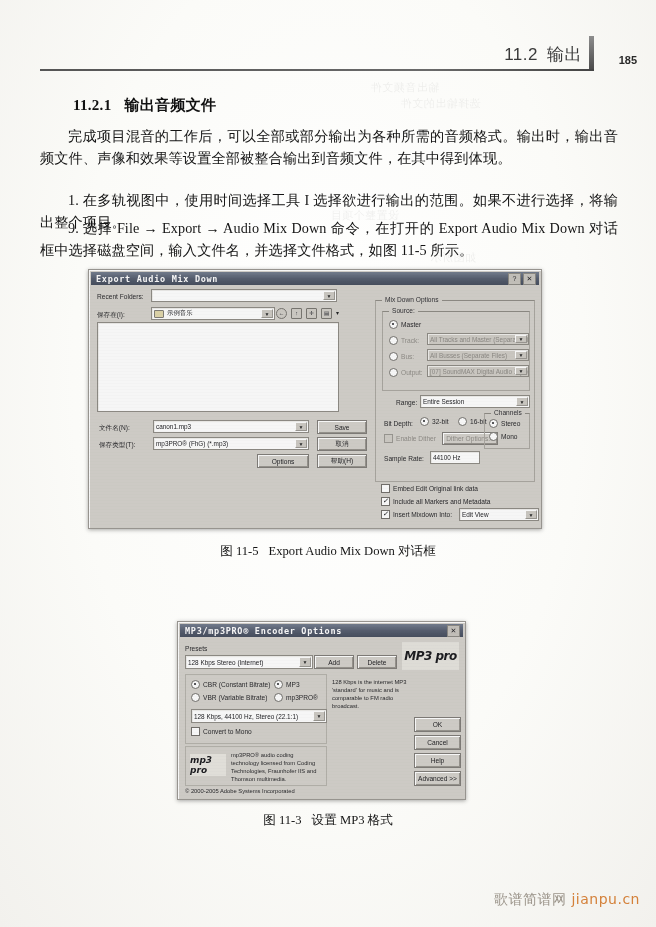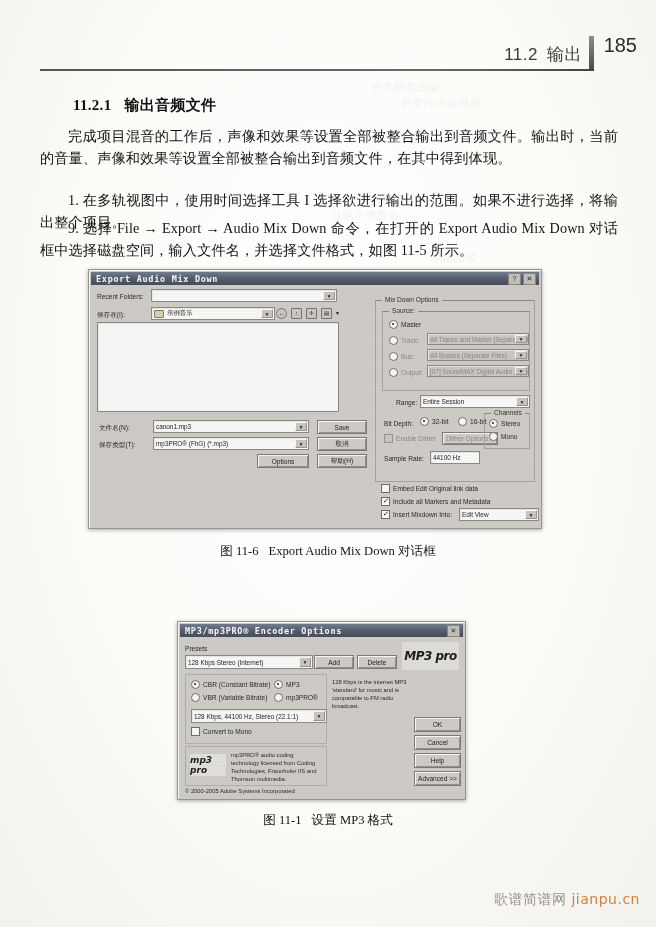--- a/index.html
+++ b/index.html
@@ -32,22 +32,22 @@
     font-size:17px;color:#3a3a3a;letter-spacing:.5px;
     font-family:"Liberation Sans",sans-serif;
     white-space:nowrap;
   }
   .hdr-sec .num{margin-right:9px;}
   .hdr-bar{
     position:absolute;right:62px;top:6px;width:5px;height:34px;
     background:linear-gradient(180deg,#8d8d8d,#4a4a4a);
   }
   .hdr-page{
-    position:absolute;right:19px;top:4px;
-    font-size:20px;font-weight:normal;color:#2a2a2a;
+    position:absolute;right:19px;top:24px;
+    font-size:11px;font-weight:bold;color:#2a2a2a;
     font-family:"Liberation Sans",sans-serif;
   }
   .hdr-rule{
     position:absolute;left:40px;right:62px;top:39px;height:2.2px;
     background:linear-gradient(90deg,#555,#6a6a6a 70%,#444);
   }
 
   
   .h3{
     position:absolute;left:73px;top:96px;
@@ -205,21 +205,21 @@
     </div>
     <div class="hdr-bar"></div>
     <div class="hdr-page">185</div>
     <div class="hdr-rule"></div>
   </div>
 
   <div class="h3">
     <span class="n">11.2.1</span><span>输出音频文件</span>
   </div>
 
-  <p class="para ind" style="top:126px;">完成项目混音的工作后，声像和效果等设置全部被整合输出到音频文件。输出时，当前的音量、声像和效果等设置全部被整合输出到音频文件，在其中得到体现。</p>
+  <p class="para ind" style="top:126px;">完成项目混音的工作后，可以全部或部分输出为各种所需的音频格式。输出时，输出音频文件、声像和效果等设置全部被整合输出到音频文件，在其中得到体现。</p>
   <p class="para ind" style="top:190px;">1. 在多轨视图中，使用时间选择工具 I 选择欲进行输出的范围。如果不进行选择，将输出整个项目。</p>
   <p class="para ind" style="top:218px;">9. 选择 File → Export → Audio Mix Down 命令，在打开的 Export Audio Mix Down 对话框中选择磁盘空间，输入文件名，并选择文件格式，如图 11-5 所示。</p>
 
   <div class="dlg" style="left:88px;top:269px;width:452px;height:258px;">
 
     <div class="tbar">
       <div class="ttl">Export Audio Mix Down</div>
       <div class="btns">
         <div class="tbtn">?</div>
         <div class="tbtn">✕</div>
@@ -357,21 +357,21 @@
     </div>
     <div class="fld cbo" style="position:absolute;left:370px;top:238px;width:74px;height:11px;">
       <span>Edit View</span>
       <span class="arw">▼</span>
     </div>
 
     <div class="scan"></div>
   </div>
 
   <div class="cap" style="top:543px;">
-    <span>图 11-6</span><span class="t">Export Audio Mix Down 对话框</span>
+    <span>图 11-5</span><span class="t">Export Audio Mix Down 对话框</span>
   </div>
 
 
   <div class="dlg" style="left:177px;top:621px;width:287px;height:177px;">
 
     <div class="tbar">
       <div class="ttl">MP3/mp3PRO® Encoder Options</div>
       <div class="btns">
         <div class="tbtn">✕</div>
       </div>
@@ -427,20 +427,20 @@
 
     <div class="btn" style="position:absolute;left:236px;top:95px;width:45px;height:13px;">OK</div>
     <div class="btn" style="position:absolute;left:236px;top:113px;width:45px;height:13px;">Cancel</div>
     <div class="btn" style="position:absolute;left:236px;top:131px;width:45px;height:13px;">Help</div>
     <div class="btn" style="position:absolute;left:236px;top:149px;width:45px;height:13px;">Advanced &gt;&gt;</div>
 
     <div class="scan"></div>
   </div>
 
   <div class="cap" style="top:812px;">
-    <span>图 11-1</span><span class="t">设置 MP3 格式</span>
+    <span>图 11-3</span><span class="t">设置 MP3 格式</span>
   </div>
 
   <div class="wm">
     <span>歌谱简谱网</span><span class="dom">jianpu.cn</span>
   </div>
 
 </div>
 
 </body></html>

